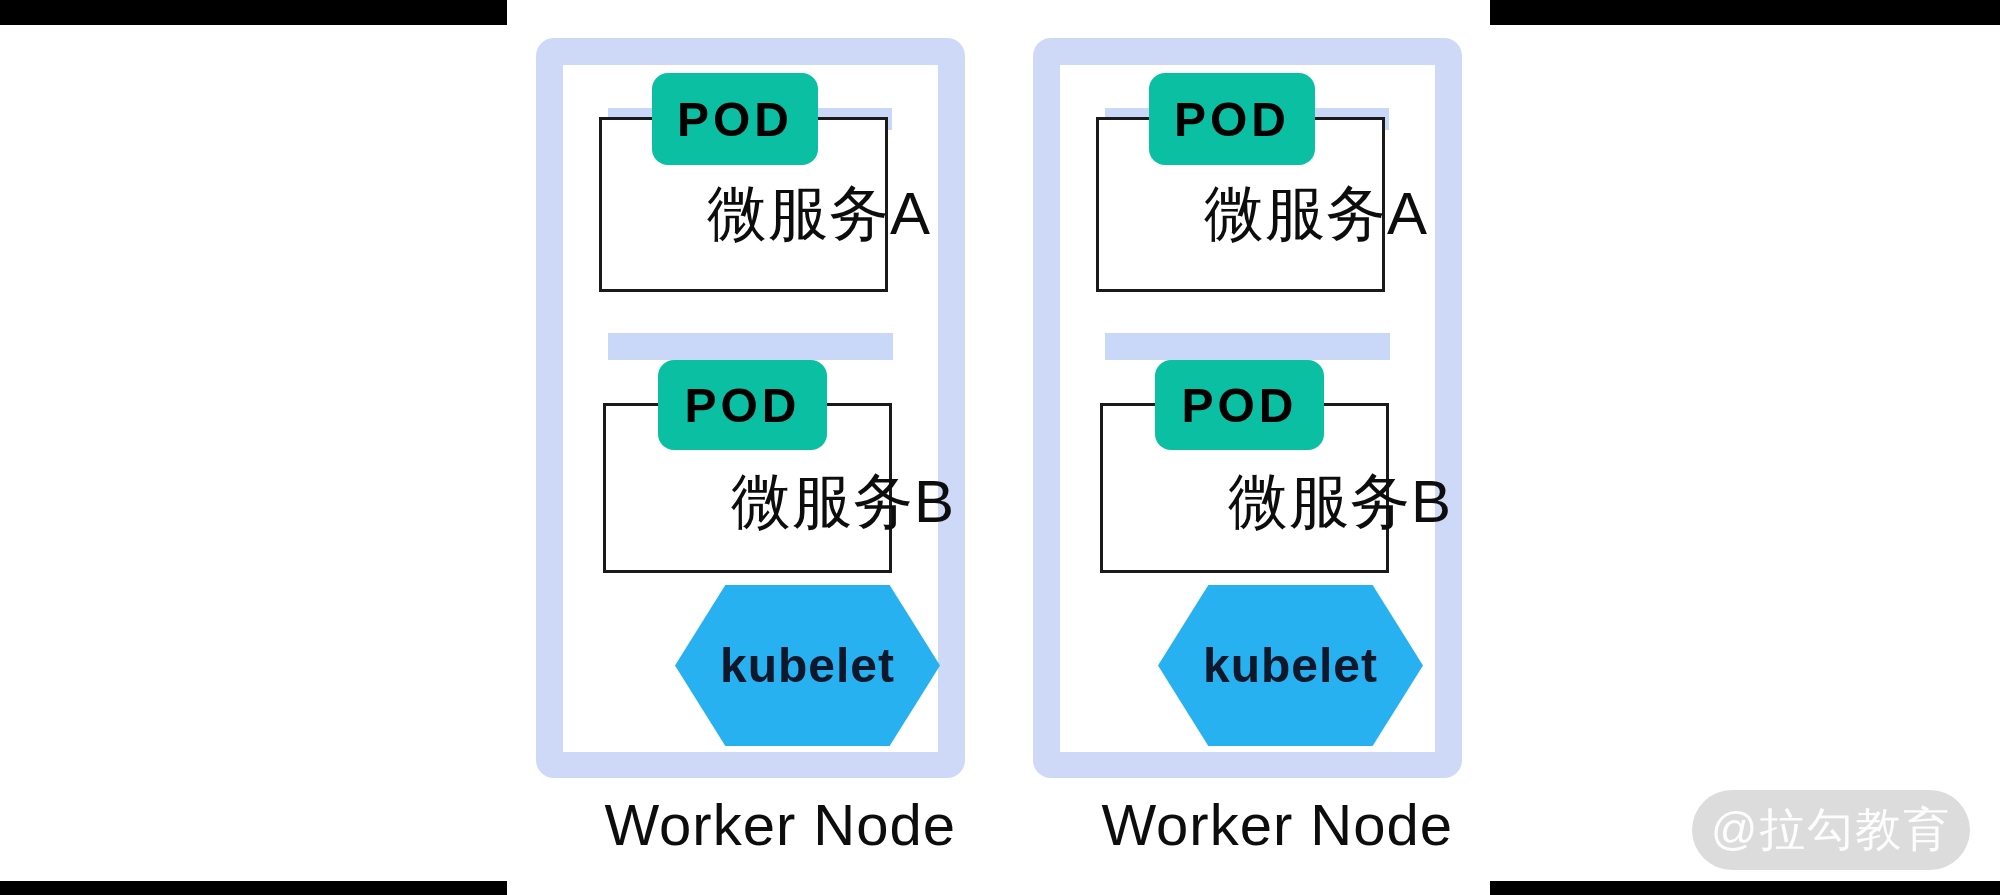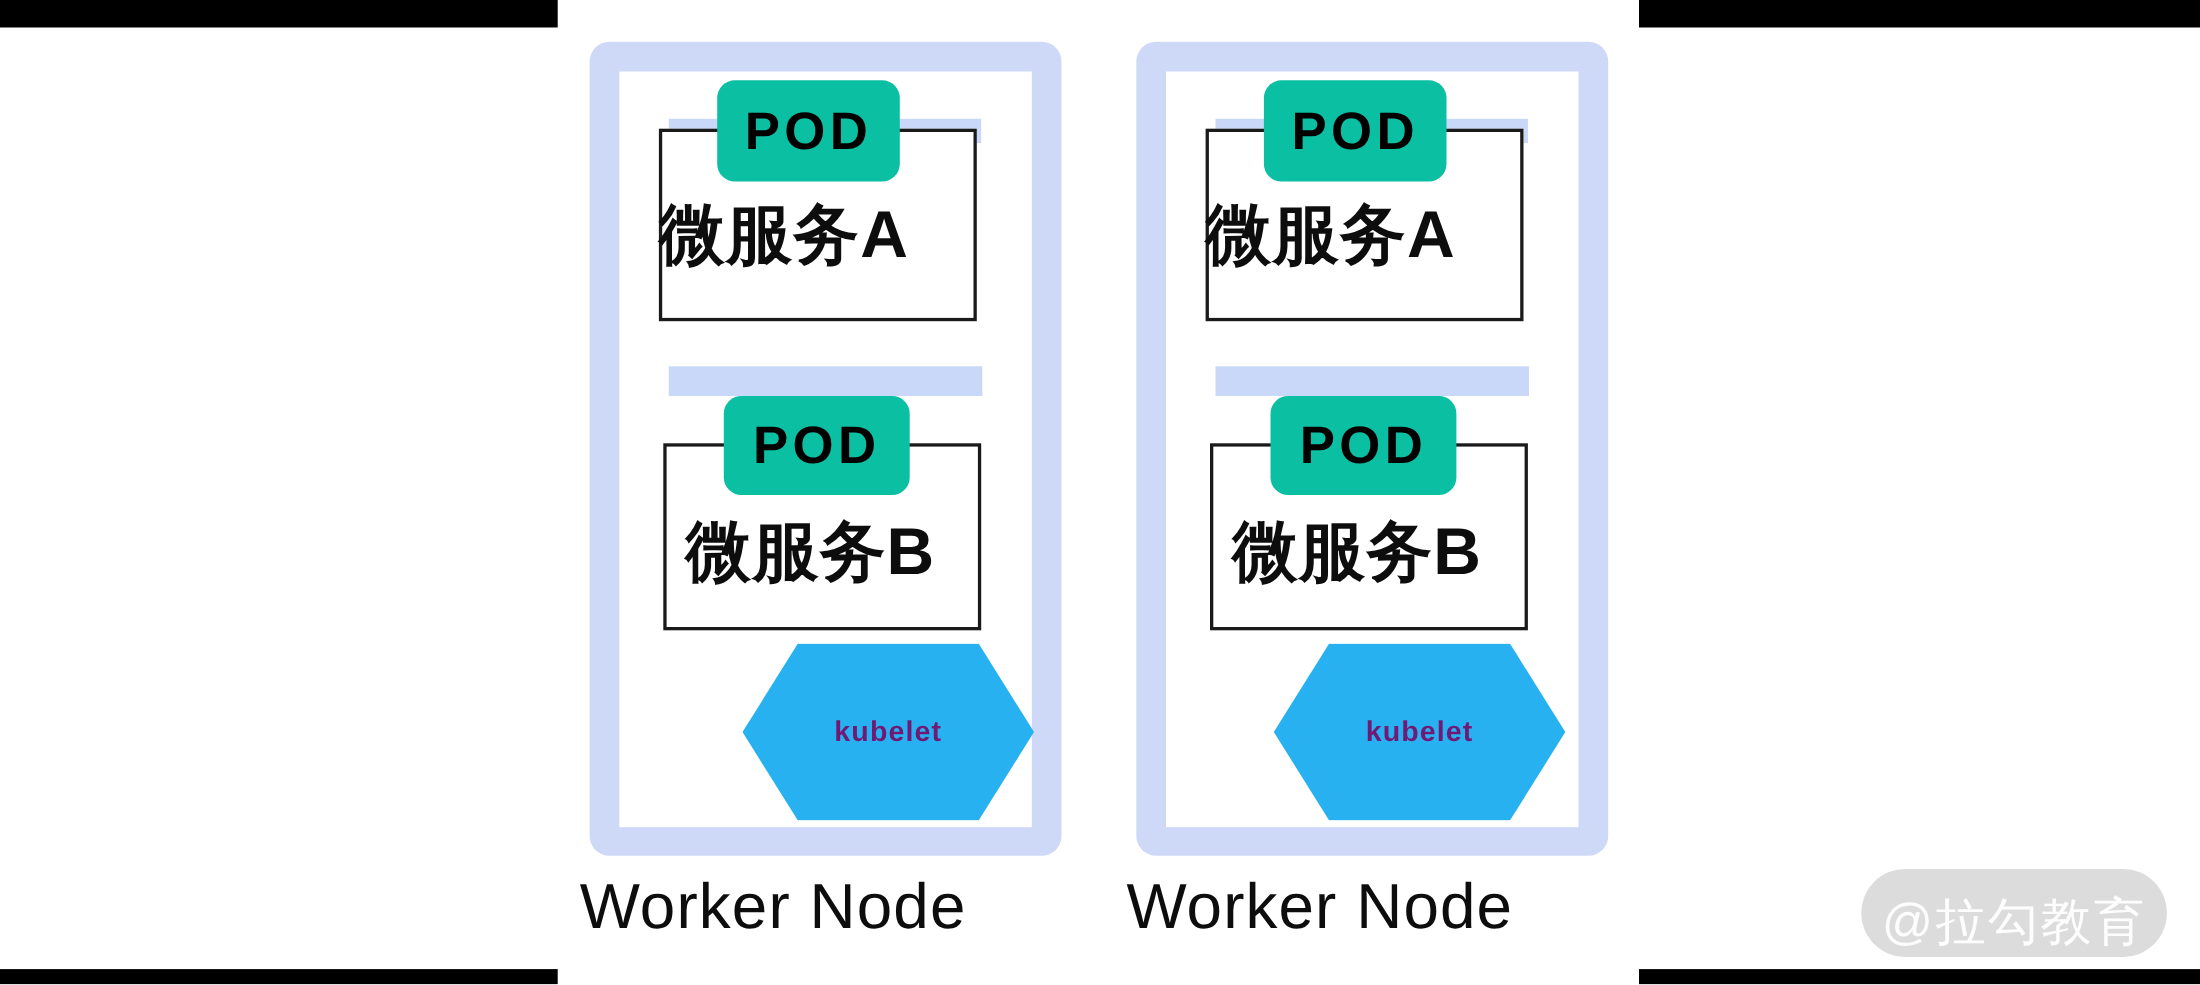--- a/index.html
+++ b/index.html
@@ -33,50 +33,50 @@
 
   
   .strip{position:absolute;background:var(--strip);z-index:1;}
   .strip-a{left:72px;top:70px;width:284px;height:22px;}
   .strip-sep{left:72px;top:295px;width:285px;height:27px;}
 
   
   .pod-box{position:absolute;background:#ffffff;border:3px solid var(--box_border);z-index:2;}
   .pod-box-a{left:63px;top:79px;width:289px;height:175px;}
   .pod-box-b{left:67px;top:365px;width:289px;height:170px;}
-  .pod-label{position:absolute;width:332px;text-align:left;z-index:4;
-    font-size:60px;font-weight:700;color:var(--text);line-height:1;letter-spacing:1px;}
+  .pod-label{position:absolute;width:332px;text-align:right;z-index:4;
+    font-size:60px;font-weight:400;color:var(--text);line-height:1;letter-spacing:1px;}
   .pod-label-a{left:63px;top:146px;}
   .pod-label-b{left:67px;top:434px;margin-left:20px;}
 
   
   .pod-badge{position:absolute;background:var(--pod_badge);border-radius:16px;z-index:3;
     display:flex;align-items:center;justify-content:center;
     color:#000000;font-size:48px;font-weight:700;letter-spacing:4px;}
   .pod-badge-a{left:116px;top:35px;width:166px;height:92px;}
   .pod-badge-b{left:122px;top:322px;width:169px;height:90px;}
 
   
   .hexagon{position:absolute;top:547px;width:265px;height:161px;background:var(--kubelet_hex);z-index:3;
     clip-path:polygon(0 50%,19% 0,81% 0,100% 50%,81% 100%,19% 100%);
     display:flex;align-items:center;justify-content:center;}
   .node-1 .hexagon{left:139px;}
   .node-2 .hexagon{left:125px;}
-  .hexagon-text{color:#701a75;font-size:26px;font-weight:700;letter-spacing:1px;}
+  .hexagon-text{color:#0f172a;font-size:48px;font-weight:700;letter-spacing:1px;}
 
   
-  .node-caption{position:absolute;top:796px;width:429px;text-align:left;
+  .node-caption{position:absolute;top:796px;width:429px;text-align:right;
     font-size:58px;font-weight:400;color:var(--text);line-height:1;letter-spacing:1px;}
   .caption-1{left:527px;}
   .caption-2{left:1024px;}
 
   
   .watermark{position:absolute;left:1692px;top:790px;width:278px;height:80px;
     background:var(--watermark_bg);border-radius:40px;z-index:5;
-    display:flex;align-items:flex-end;justify-content:center;}
+    display:flex;align-items:center;justify-content:center;}
   .watermark-text{color:rgba(255,255,255,0.92);font-size:46px;font-weight:400;letter-spacing:2px;}
 </style>
 </head>
 <body>
 
 <div class="canvas">
 
   <div class="bar bar-top-left"></div>
   <div class="bar bar-top-right"></div>
   <div class="bar bar-bottom-left"></div>

